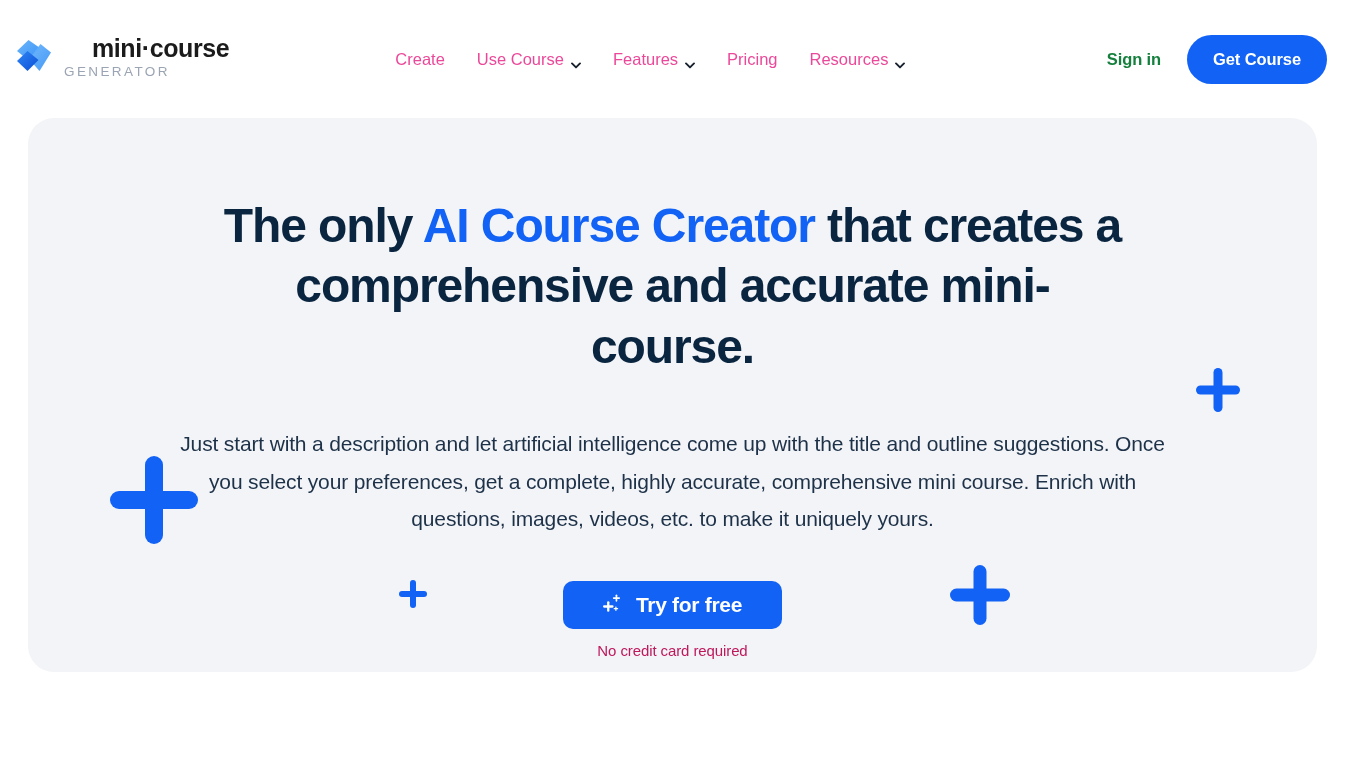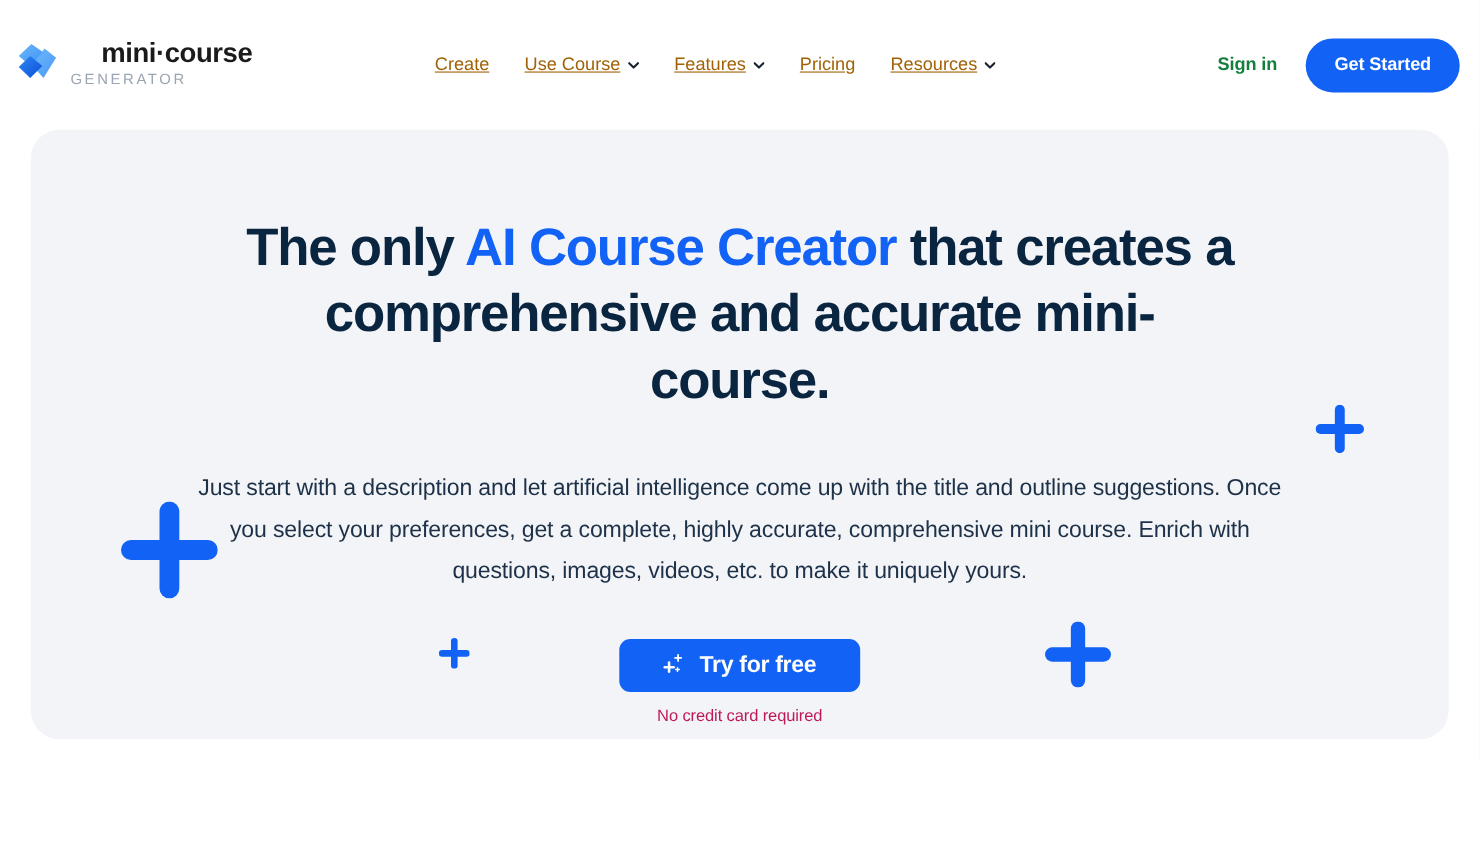--- a/index.html
+++ b/index.html
@@ -69,29 +69,28 @@
 
   .nav-links {
     display: flex;
     align-items: center;
     gap: 0px;
     margin-left: 150px;
   }
 
   .nav-item {
     display: flex;
-    align-items: center;
+    align-items: flex-end;
     gap: 7px;
     font-size: 16.5px;
-    color: #a16207;
+    color: #ec4899;
     padding: 8px 16px;
     cursor: pointer;
     white-space: nowrap;
     border-radius: 6px;
-    text-decoration: underline;
   }
 
   .chev {
     width: 10px;
     height: 7px;
     flex: 0 0 auto;
     display: block;
   }
 
   .nav-right {
@@ -273,21 +272,21 @@
       <span>Resources</span>
       <svg class="chev" viewBox="0 0 10 7">
         <path d="M1 1.4 L5 5.4 L9 1.4" fill="none" stroke="#17212e" stroke-width="1.9" stroke-linecap="round" stroke-linejoin="round"></path>
       </svg>
     </div>
 
   </nav>
 
   <div class="nav-right">
     <span class="signin">Sign in</span>
-    <button class="btn-getstarted">Get Started</button>
+    <button class="btn-getstarted">Get Course</button>
   </div>
 
 </header>
 
 <div class="hero-wrap">
   <section class="hero">
 
     <div class="plus" style="left:82px; top:338px; width:88px; height:88px;">
       <svg viewBox="0 0 88 88" width="88" height="88">
         <rect x="35" y="0" width="18" height="88" rx="9" fill="#1262f5"></rect>

